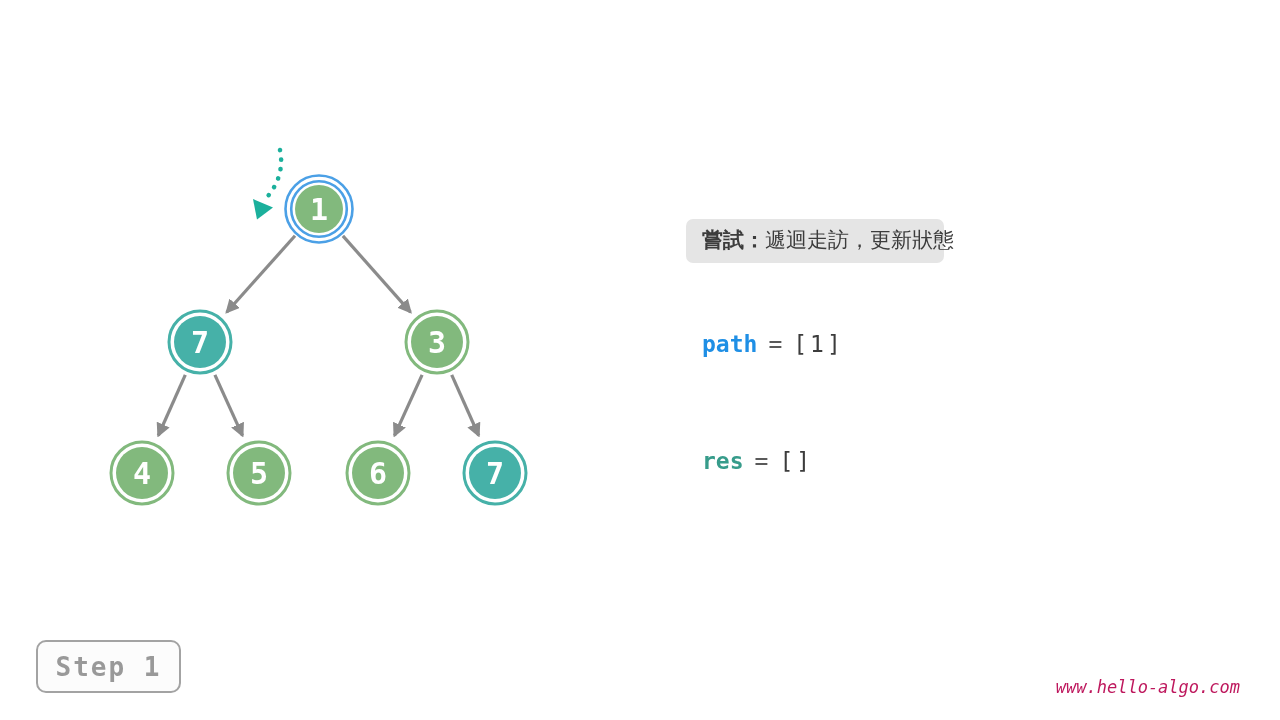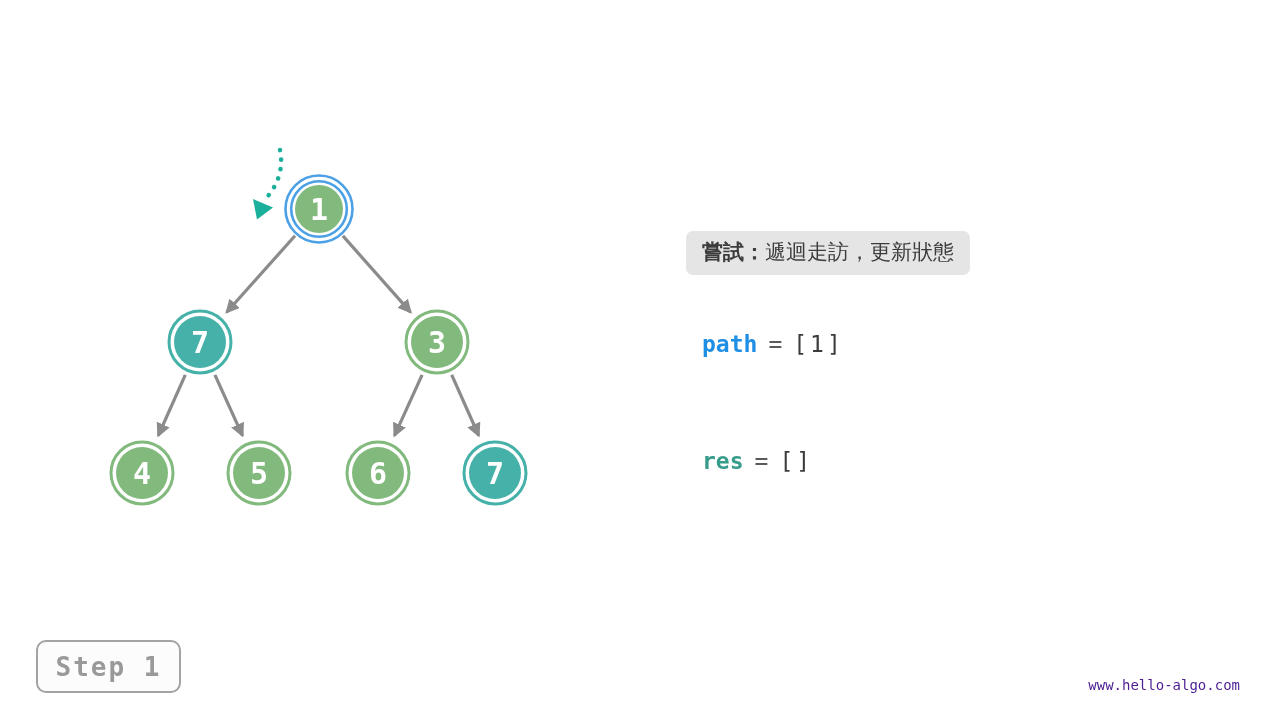--- a/index.html
+++ b/index.html
@@ -28,25 +28,24 @@
     color: #3c3c3c;
     white-space: nowrap;
     line-height: 1;
   }
   .panel-line .lbl { font-weight: bold; }
 
   .highlight-box {
     position: absolute;
     left: 686px;
     top: 219px;
-    width: 284px;
+    width: 258px;
     height: 44px;
     background: #e5e5e5;
     border-radius: 7px;
-    margin-top: 12px;
   }
   .highlight-box .panel-line {
     position: absolute;
     left: 16px;
     top: 11px;
   }
   .line-back { top: 281px; }
 
   .code-line {
     position: absolute;
@@ -83,22 +82,23 @@
     color: #999999;
     letter-spacing: 2px;
     text-align: right;
   }
 
   .watermark {
     position: absolute;
     right: 40px;
     top: 677px;
     font-family: "DejaVu Sans Mono", monospace;
-    font-size: 14px;
-    color: #4c1d95;
+    font-size: 17px;
+    color: #be185d;
+    font-style: italic;
   }
 </style>
 </head>
 <body>
 
 <div id="canvas-wrap">
 
   <svg class="tree-svg" width="1280" height="720" viewBox="0 0 1280 720">
     <defs>
       <marker id="arrow" viewBox="0 0 10 10" refX="8.5" refY="5" markerWidth="4.4" markerHeight="4.4" orient="auto-start-reverse">

